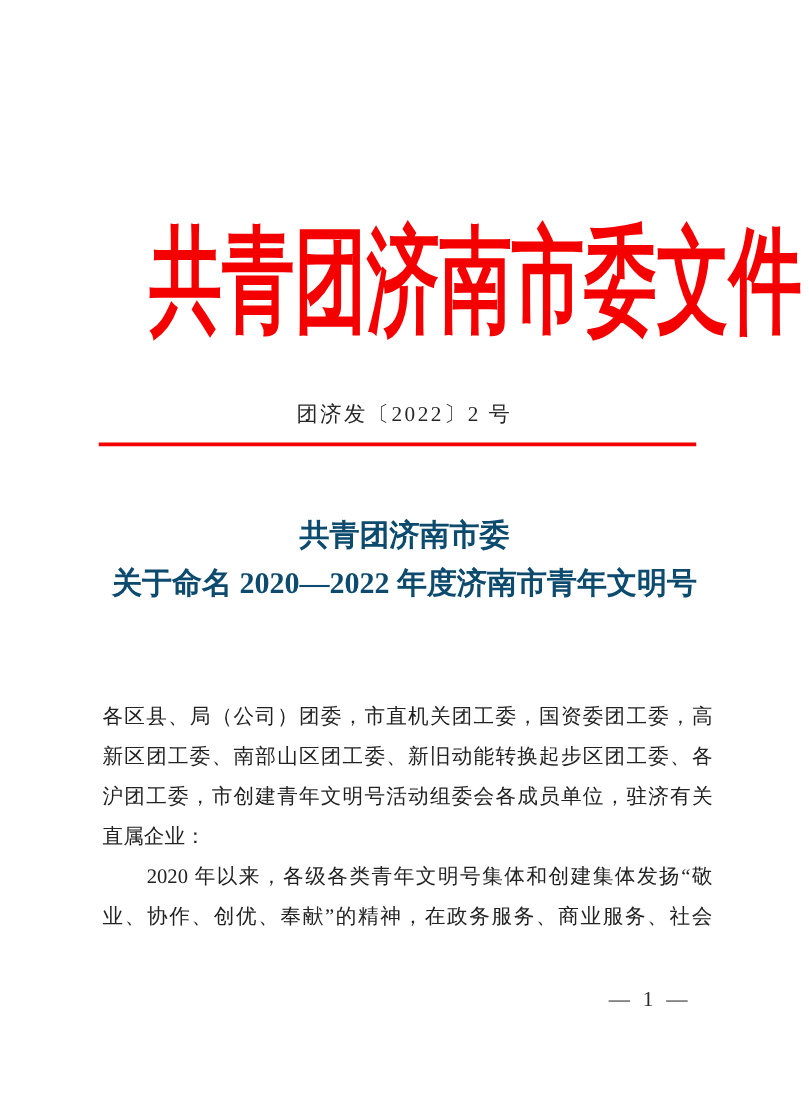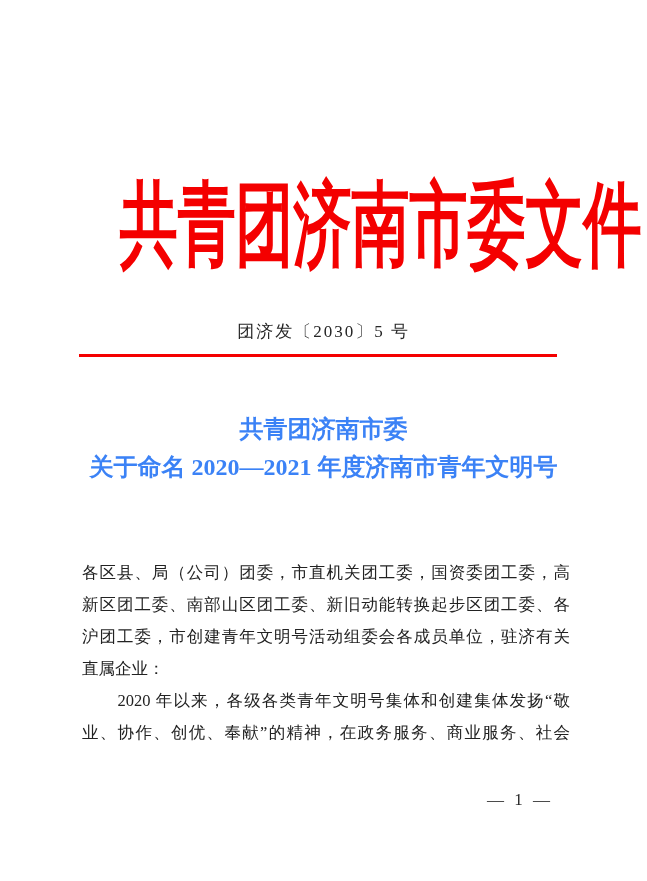--- a/index.html
+++ b/index.html
@@ -58,21 +58,21 @@
   
   .title {
     position: absolute;
     top: 410px;
     left: 0;
     width: 100%;
     text-align: center;
     font-size: 24px;
     font-weight: bold;
     line-height: 38px;
-    color: #3b82f6;
+    color: #0c4a6e;
   }
   .title-line { display: block; white-space: nowrap; }
   
   .body-text {
     position: absolute;
     top: 557px;
     left: 82px;
     width: 488px;
     font-size: 16.5px;
     line-height: 32px;
@@ -98,27 +98,27 @@
     white-space: nowrap;
   }
 </style>
 </head>
 <body>
 
 <div class="page">
 
   <div class="masthead">共青团济南市委文件</div>
 
-  <div class="doc-number">团济发〔2030〕5 号</div>
+  <div class="doc-number">团济发〔2022〕2 号</div>
 
   <div class="red-rule"></div>
 
   <h1 class="title">
     <span class="title-line">共青团济南市委</span>
-    <span class="title-line">关于命名 2020—2021 年度济南市青年文明号</span>
+    <span class="title-line">关于命名 2020—2022 年度济南市青年文明号</span>
   </h1>
 
   <div class="body-text">
     <div class="body-line">各区县、局（公司）团委，市直机关团工委，国资委团工委，高</div>
     <div class="body-line">新区团工委、南部山区团工委、新旧动能转换起步区团工委、各</div>
     <div class="body-line">沪团工委，市创建青年文明号活动组委会各成员单位，驻济有关</div>
     <div class="body-line plain">直属企业：</div>
     <div class="body-line">　　2020 年以来，各级各类青年文明号集体和创建集体发扬“敬</div>
     <div class="body-line">业、协作、创优、奉献”的精神，在政务服务、商业服务、社会</div>
   </div>

